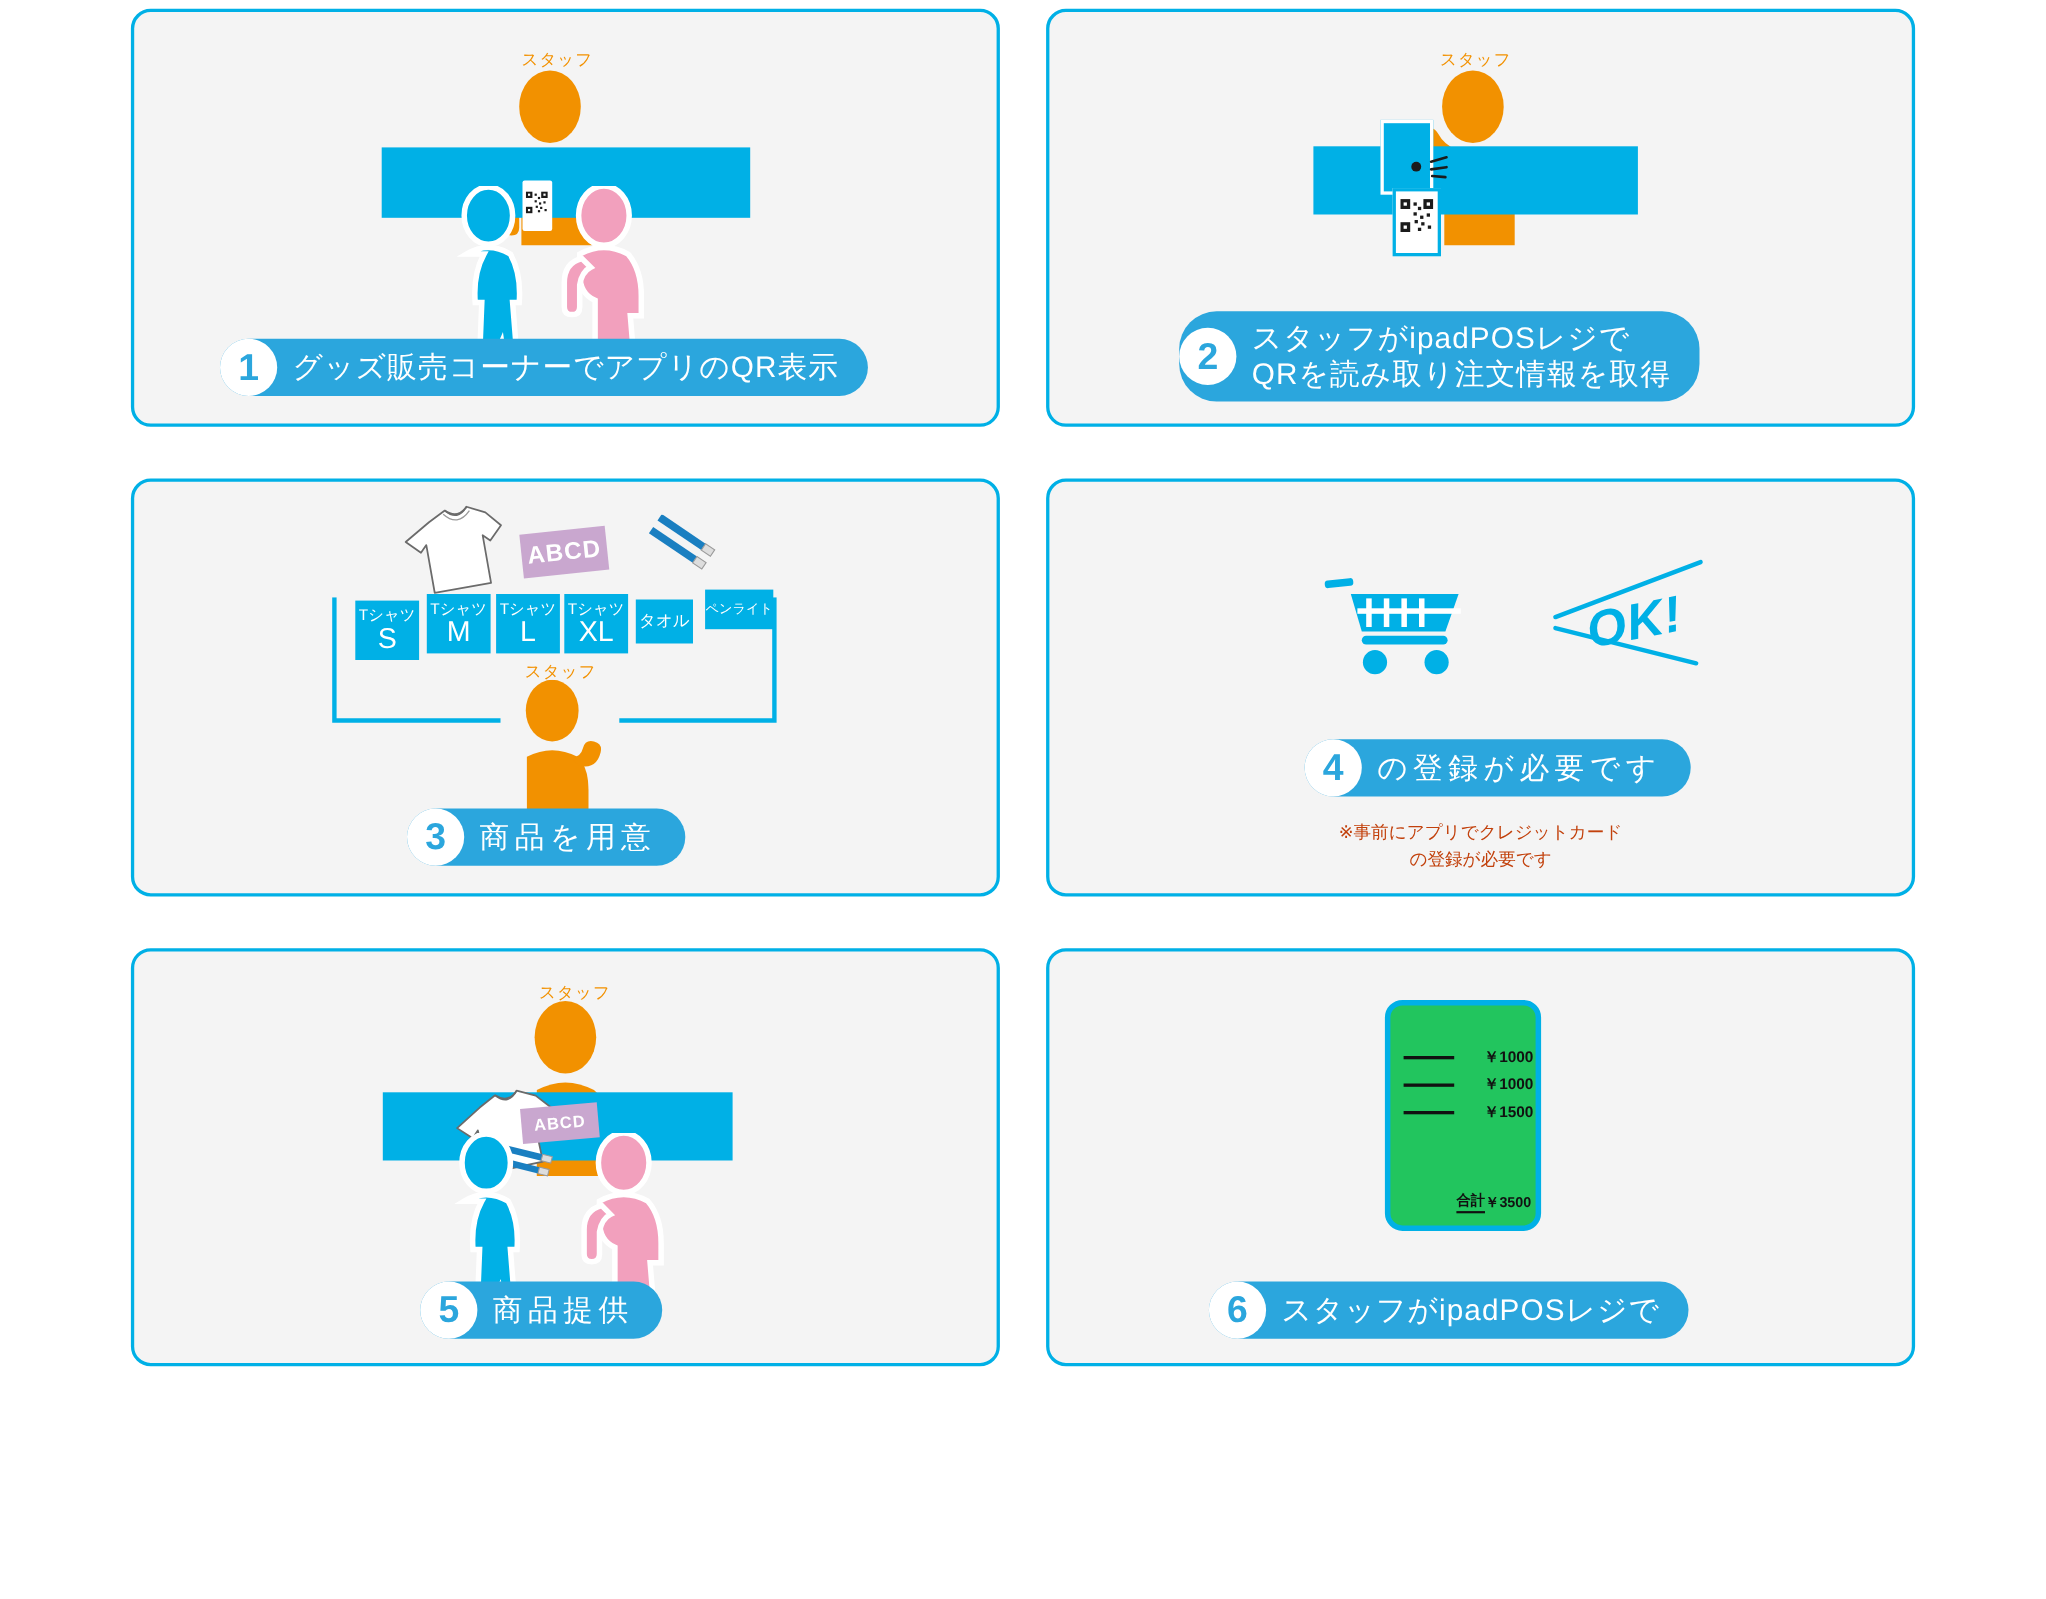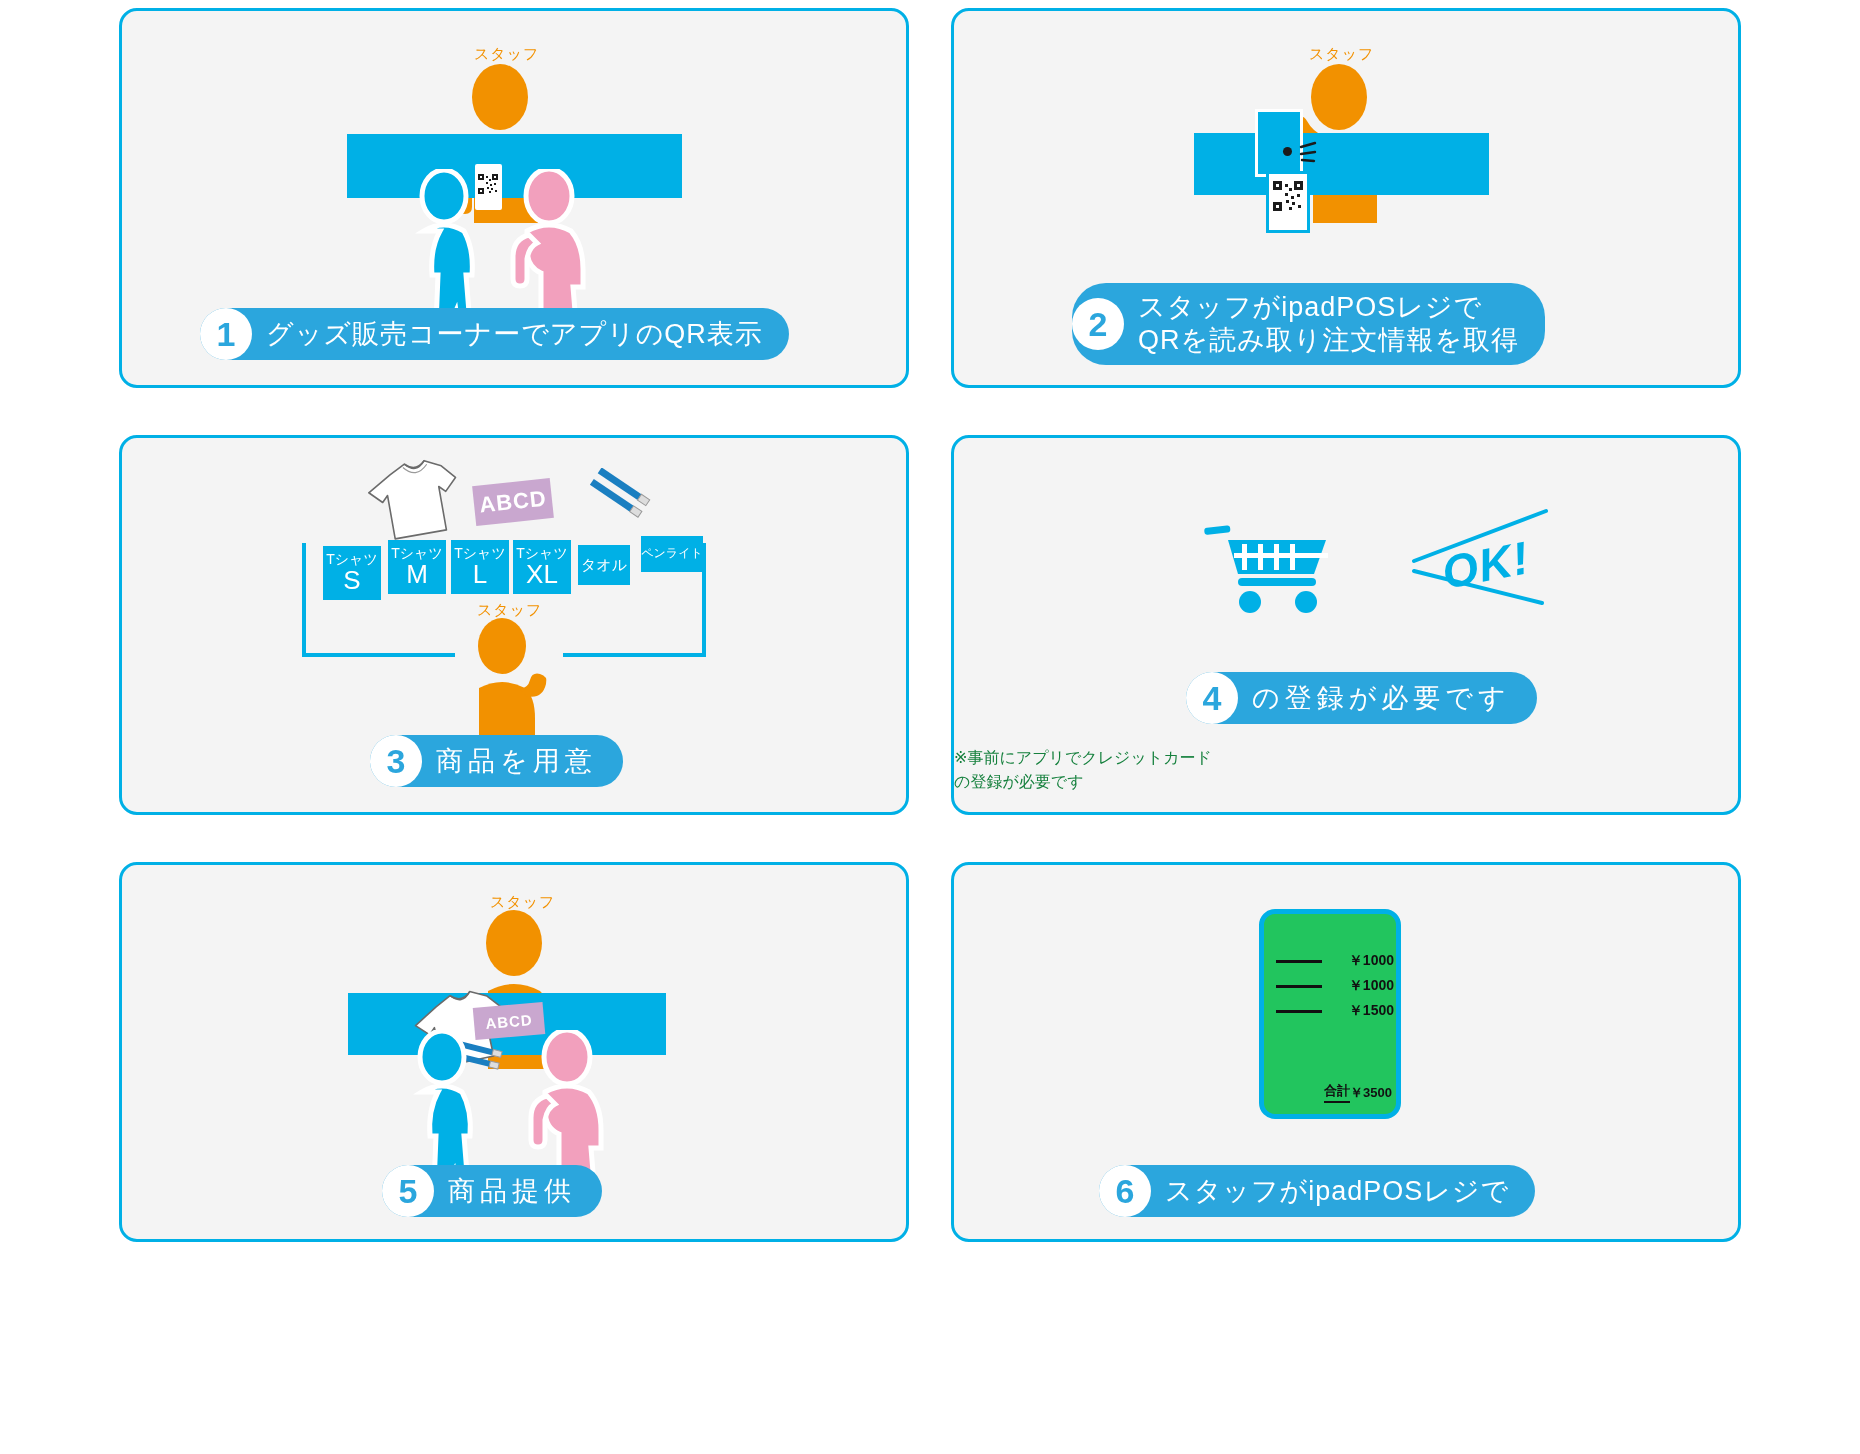--- a/index.html
+++ b/index.html
@@ -57,23 +57,24 @@
     color:#ffffff;
     font-size:27px;
     letter-spacing:1px;
     line-height:1.22;
   }
   .step-text.small-gap{letter-spacing:5px;}
   .step-text .l2{display:block;}
 
   .note{
     position:absolute;
-    color:#15803d;
+    color:#c2410c;
     font-size:16px;
     line-height:1.5;
+    text-align:center;
     white-space:pre-line;
   }
 
   
   .scene{position:absolute;left:0;top:0;width:100%;height:100%;}
   .tag-staff{
     position:absolute;
     color:#f29100;
     font-size:15px;
     letter-spacing:1px;

